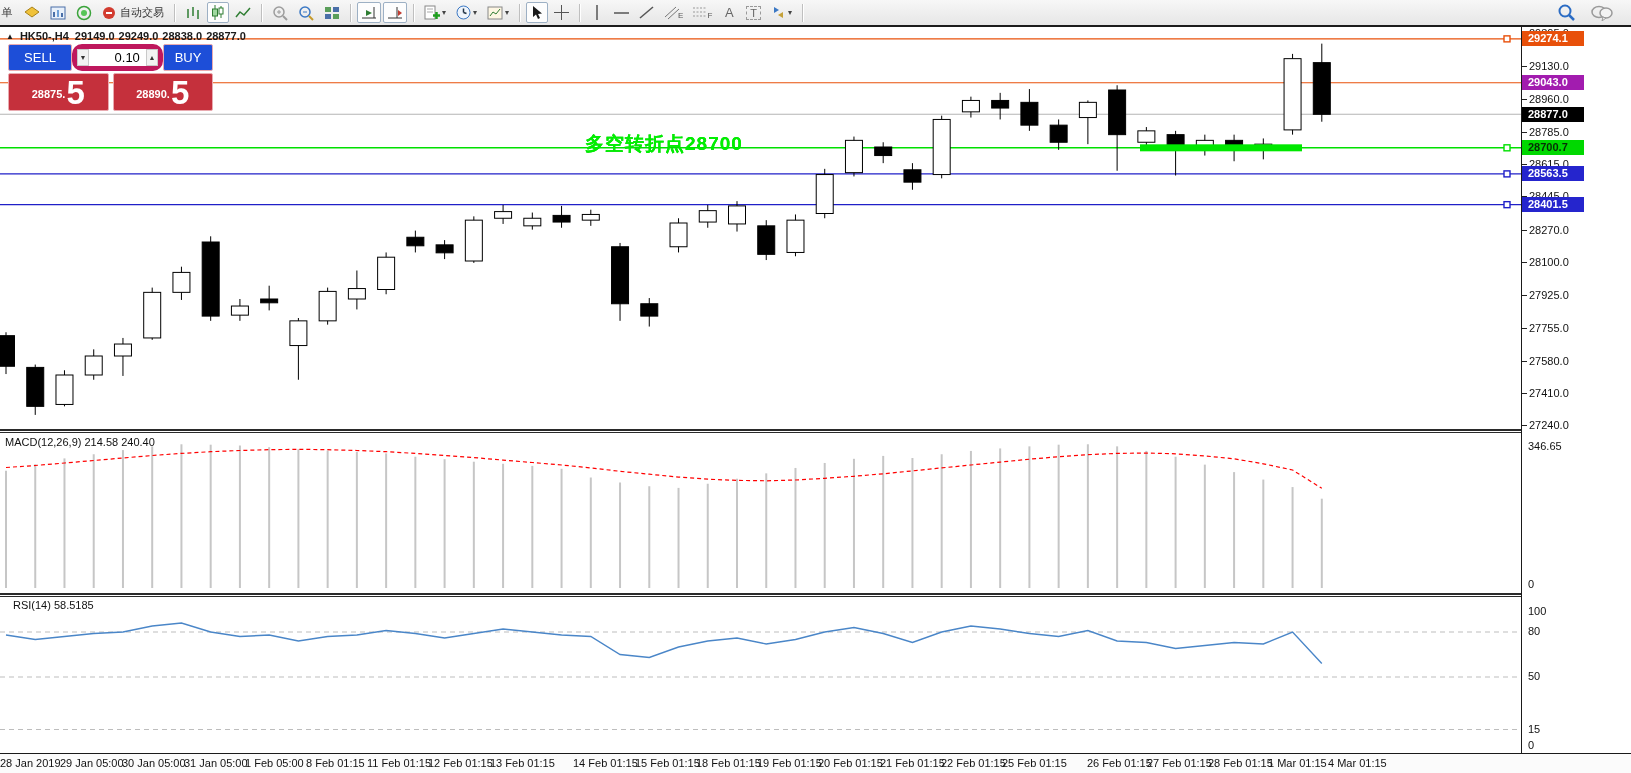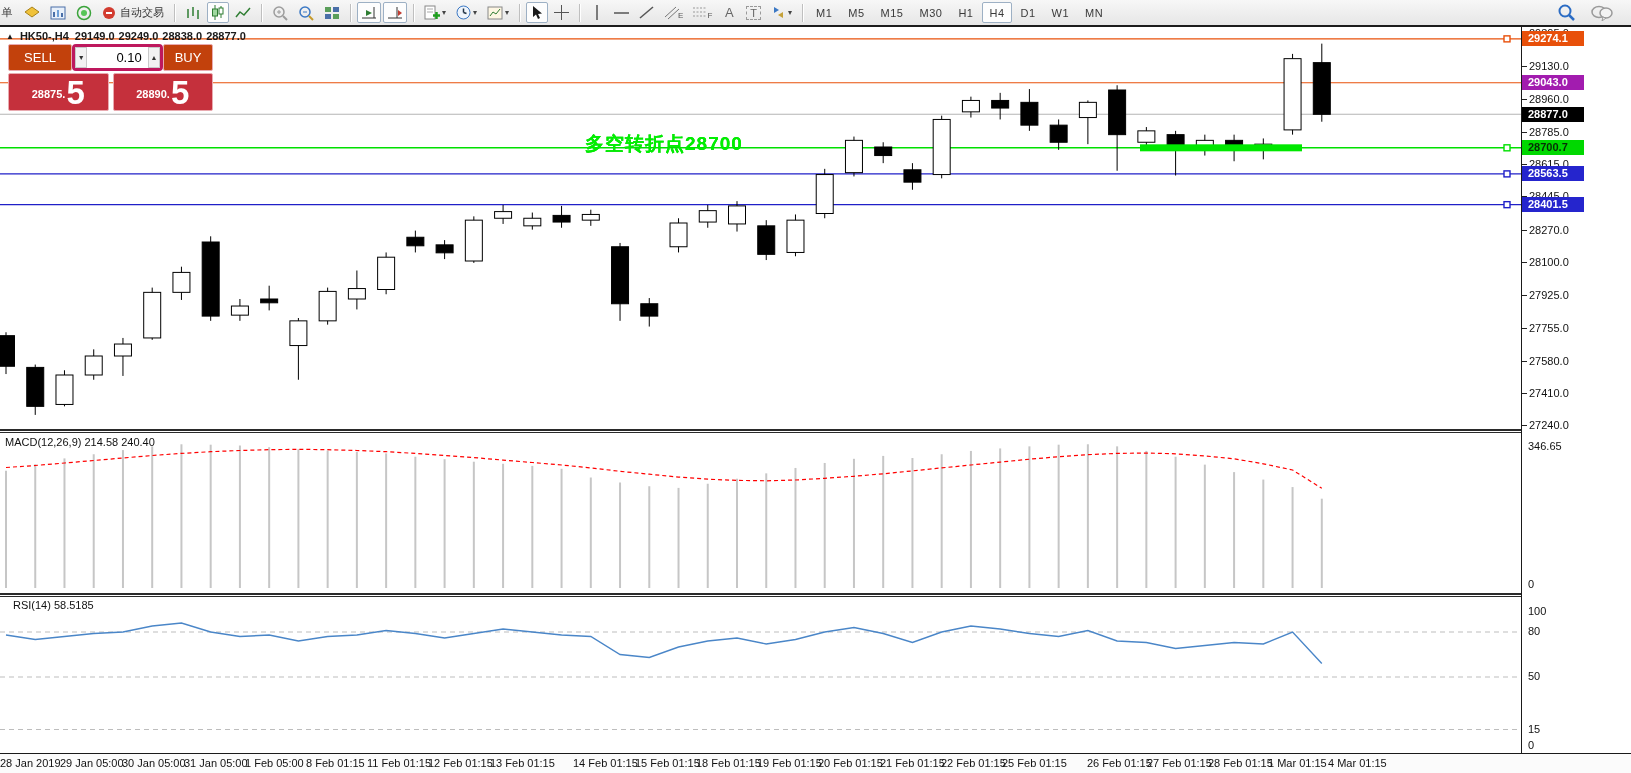--- a/index.html
+++ b/index.html
@@ -63,26 +63,26 @@
   #time-axis {
     position:absolute; left:0; top:753px; width:1631px; height:20px;
     background:#fbfbfb; border-top:1px solid #1a1a1a; font-size:11px; color:#111;
   }
   .tlabel { position:absolute; top:3px; white-space:nowrap; }
 
   
   #trade-panel { position:absolute; left:8px; top:44px; width:205px; }
   .tp-row1 { display:flex; height:27px; gap:0; }
   .tp-sell, .tp-buy {
-    background:#c2410c; color:#fff; font-size:13px; flex:0 0 64px;
+    background:#1d4ed8; color:#fff; font-size:13px; flex:0 0 64px;
     display:flex; align-items:center; justify-content:center;
     border:1px solid #e9aab0; border-radius:2px;
   }
   .tp-buy { flex:0 0 50px; }
-  .tp-vol { display:flex; flex:1; border:3px solid #be185d; background:#fff; border-radius:4px; }
+  .tp-vol { display:flex; flex:1; border:5px solid #be185d; background:#fff; border-radius:10px; }
   .tp-step { width:17px; display:flex; align-items:center; justify-content:center;
              background:#f2f2f2; border:1px solid #c9c9c9; font-size:8px; color:#333; }
   .tp-vol input { width:100%; border:none; outline:none; text-align:right; font-size:13px; padding-right:6px;
                   font-family:"Liberation Sans",sans-serif; }
   .tp-row2 { display:flex; gap:4px; margin-top:2px; height:38px; }
   .tp-price {
     background:#c5303c; color:#fff; flex:1; border:1px solid #e9aab0; border-radius:2px;
     display:flex; align-items:flex-end; justify-content:center; padding-bottom:1px; overflow:hidden;
   }
   .tp-price .pmain { font-size:11px; font-weight:bold; line-height:30px; }
@@ -264,31 +264,20 @@
         <span style="border:1px dashed #999;padding:0 3px;font-size:11px;color:#666">T</span>
       </div>
     <div class="tbtn">
       <svg class="icon" width="15" height="13">
           <polygon points="3,1 8,4 3,7" fill="#3b78c4"></polygon>
           <polygon points="12,6 7,9 12,12" fill="#c5a23a"></polygon>
         </svg>
       <span class="caret">▾</span>
     </div>
     <div class="tsep"></div>
-    <div id="tf-group" style="display:flex;gap:2px">
-        <div class="tbtn tf-btn">M1</div>
-        <div class="tbtn tf-btn">M5</div>
-        <div class="tbtn tf-btn">M15</div>
-        <div class="tbtn tf-btn">M30</div>
-        <div class="tbtn tf-btn">H1</div>
-        <div class="tbtn tf-btn active">H4</div>
-        <div class="tbtn tf-btn">D1</div>
-        <div class="tbtn tf-btn">W1</div>
-        <div class="tbtn tf-btn">MN</div>
-      </div>
     <div id="toolbar-right">
       <div class="tbtn">
         <svg class="icon" width="17" height="17">
             <circle cx="7" cy="7" r="5.5" fill="none" stroke="#2b6cc4" stroke-width="2"></circle>
             <line x1="11" y1="11" x2="16" y2="16" stroke="#2b6cc4" stroke-width="2.5"></line>
           </svg>
       </div>
       <div class="tbtn">
         <svg class="icon" width="22" height="16">
             <ellipse cx="8" cy="7" rx="7" ry="5.5" fill="none" stroke="#9a9a9a" stroke-width="1.5"></ellipse>

